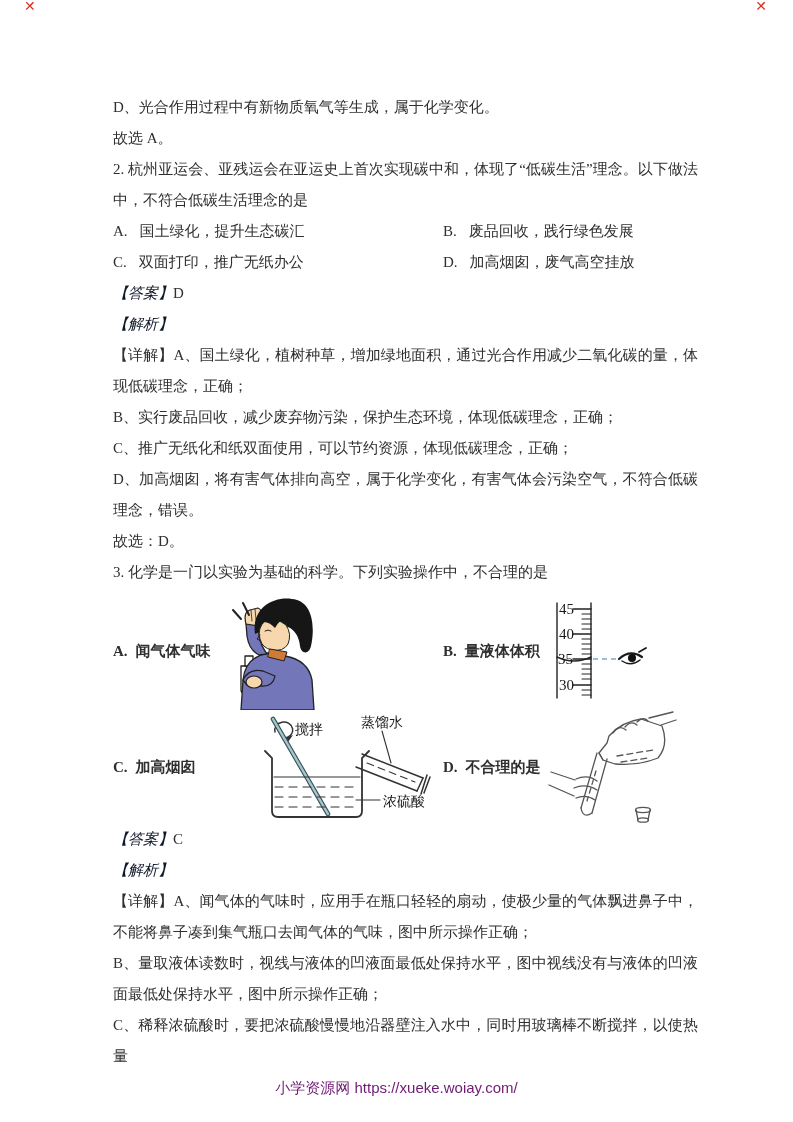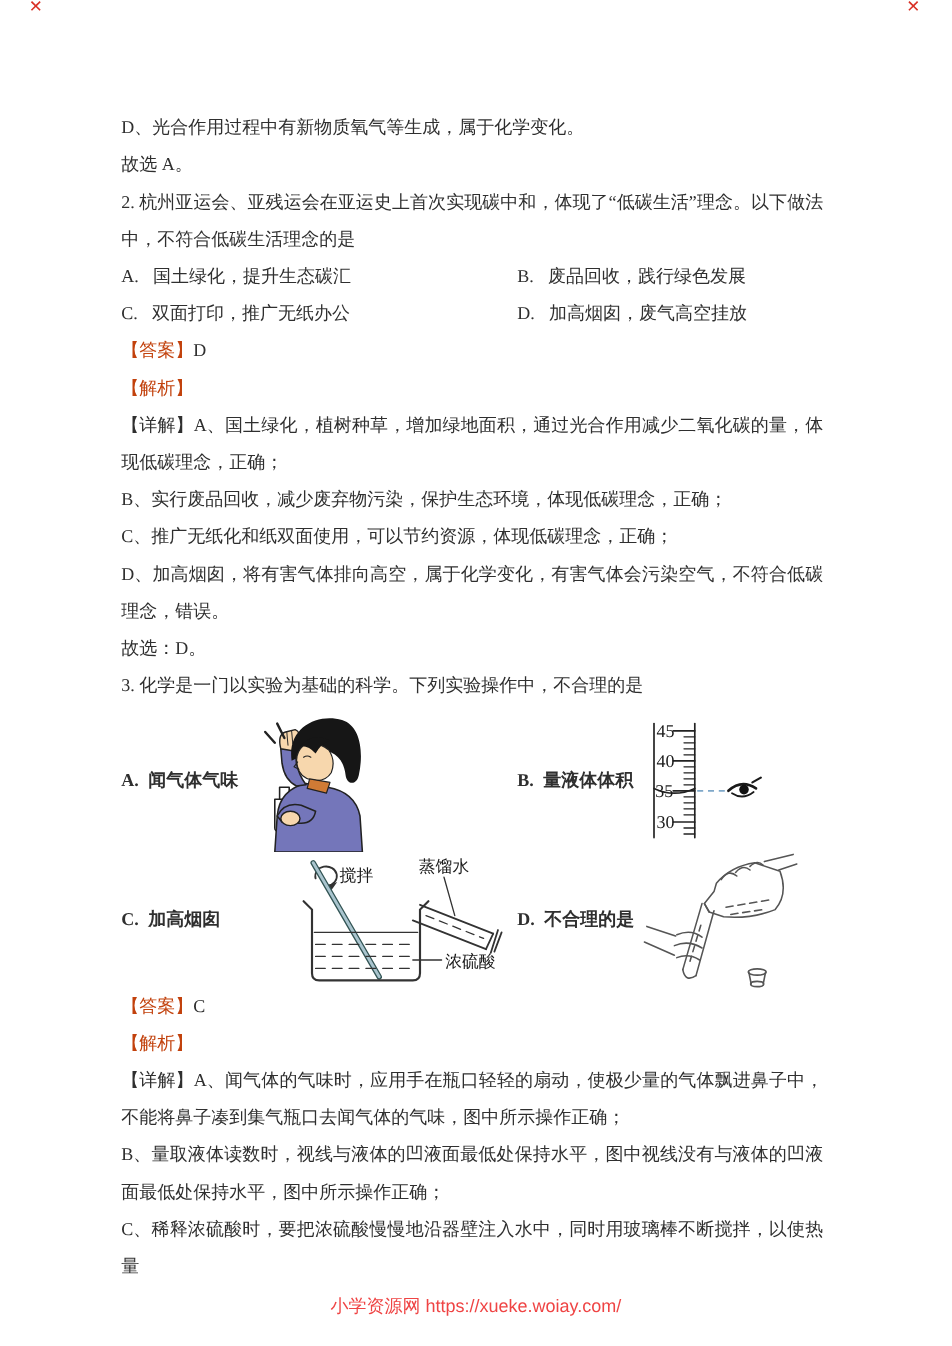--- a/index.html
+++ b/index.html
@@ -9,42 +9,42 @@
     font-family:"Liberation Serif","DejaVu Serif",serif;
     color:#2f2f2f;
   }
   .corner-mark {
     position:absolute; top:-2px; font-size:14px; font-weight:bold;
     color:#d93025; font-family:"DejaVu Sans",sans-serif;
   }
   .corner-mark.left { left:24px; }
   .corner-mark.right { right:26px; }
   .content {
-    position:absolute; top:92px; left:101px; width:585px;
+    position:absolute; top:92px; left:113px; width:585px;
     font-size:15px; line-height:31px; text-align:justify;
   }
   .content p { margin:0; }
-  .blue { color:#c2410c; }
+  .blue { color:#0f172a;font-style:italic; }
   .opt-row { display:flex; line-height:31px;align-items:center; }
   .opt { display:block; }
   .opt.first { width:330px; flex:0 0 330px; }
   .opt-label { margin-right:12px; }
   .fig-grid {
     display:grid; grid-template-columns:330px 1fr;
     margin:2px 0 2px 0;
   }
   .fig-cell { display:flex; align-items:center; }
   .fig-cell.rowA { height:122px; }
   .fig-cell.rowB { height:110px; }
   .fig-label { flex:0 0 102px; line-height:20px;font-weight:bold; }
   .fig-label .opt-label { margin-right:8px; }
   svg text { font-family:"Liberation Serif","DejaVu Serif",serif; }
   .footer {
     position:absolute; left:0; bottom:24px; width:100%;
-    text-align:center; font-size:15px; color:#ef4444;
+    text-align:center; font-size:15px; color:#701a75;
     font-family:"Liberation Sans","DejaVu Sans",sans-serif;
   }
 </style>
 </head>
 <body>
 
 <div class="page">
 
   <span class="corner-mark left">✕</span>
   <span class="corner-mark right">✕</span>

